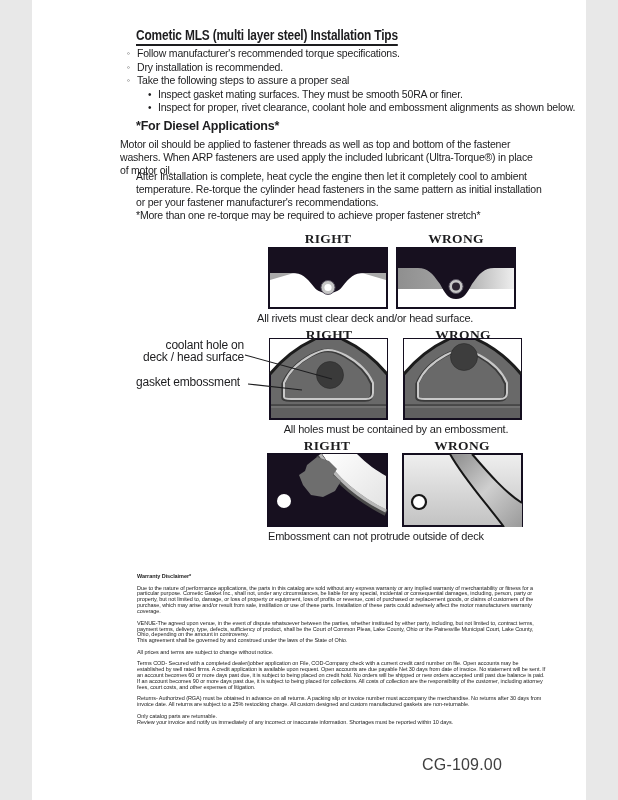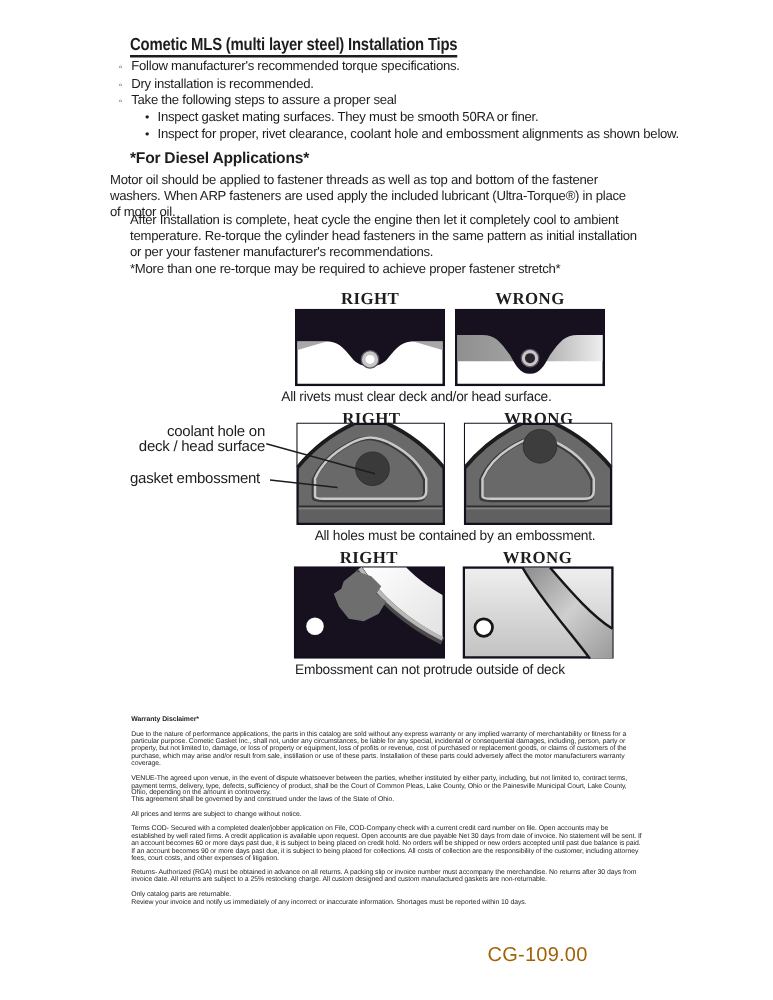--- a/index.html
+++ b/index.html
@@ -1,17 +1,17 @@
 <!DOCTYPE html>
 <html><head>
 <meta charset="utf-8">
 <style>
   html,body{margin:0;padding:0;background:#e8e8e8;}
   .page{
-    position:relative;width:618px;height:800px;background:#ffffff;
+    position:relative;width:554px;height:800px;background:#ffffff;
     font-family:"Liberation Sans", sans-serif;color:#1d1d1f;overflow:hidden;
     margin:0 auto;
   }
   .abs{position:absolute;}
   
   .title{
     left:104px;top:27px;font-size:14px;font-weight:bold;letter-spacing:-0.2px;
     border-bottom:2px solid #1d1d1f;padding-bottom:1px;
     transform:scaleX(0.85);transform-origin:left top;white-space:nowrap;
   }
@@ -49,21 +49,21 @@
   
   .ann{font-size:12px;letter-spacing:-0.2px;line-height:12px;text-align:right;width:112px;}
   .ann1{left:100px;top:339px;}
   .ann2{left:96px;top:376px;text-align:right;}
   .leaders{left:120px;top:335px;}
   
   .warranty{left:105px;top:574px;width:410px;font-size:5.5px;line-height:5.9px;letter-spacing:-0.05px;color:#222;}
   .warranty p{margin:0 0 5.6px 0;}
   .w-head{font-weight:bold;margin:0 0 6px 0;}
   
-  .footer-code{left:390px;top:756px;font-size:16px;letter-spacing:0.2px;color:#a16207;}
+  .footer-code{left:390px;top:756px;font-size:16px;letter-spacing:0.2px;color:#404040;}
 </style>
 </head>
 <body>
 
 <div class="page">
 
   <div class="abs title">Cometic MLS (multi layer steel) Installation Tips</div>
 
   <div class="abs bullets">
     <div class="b-line">

